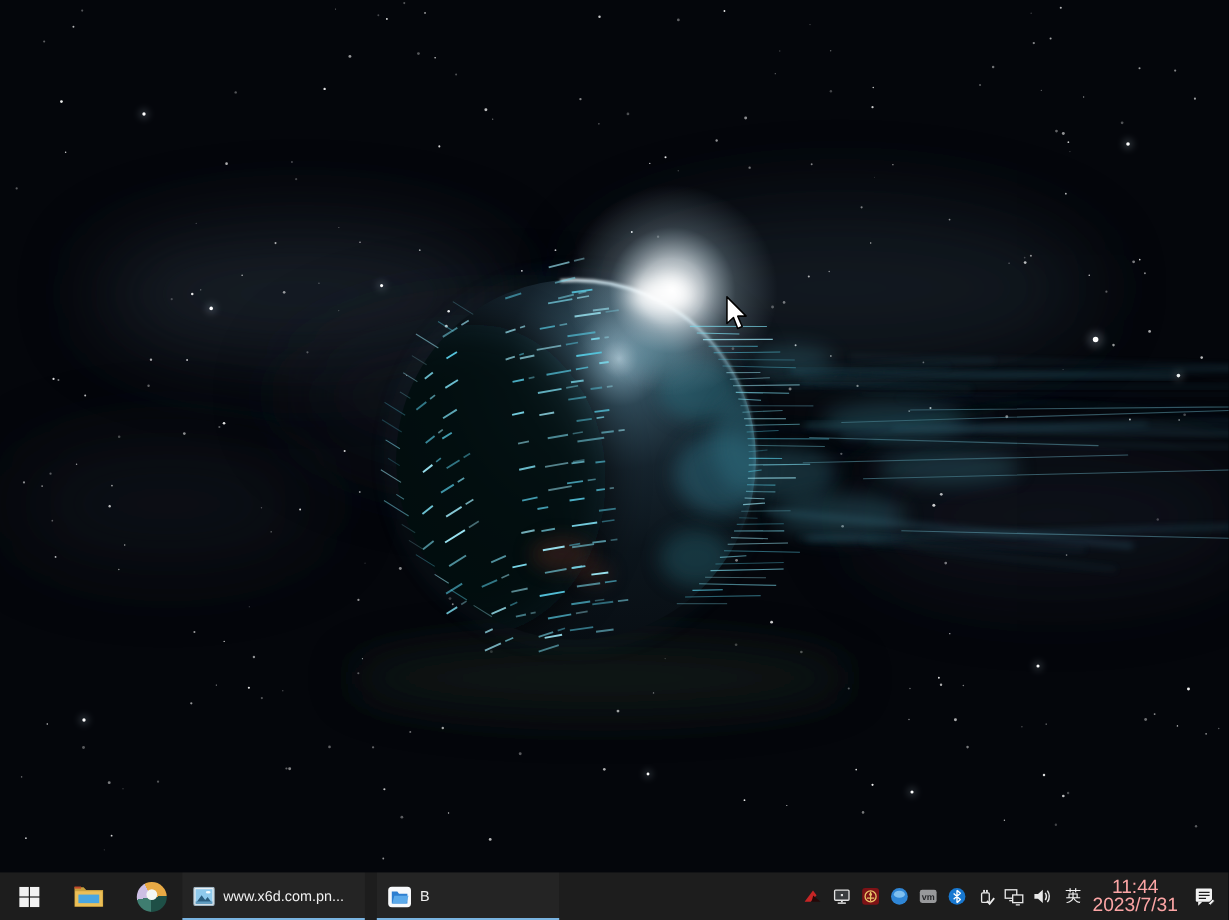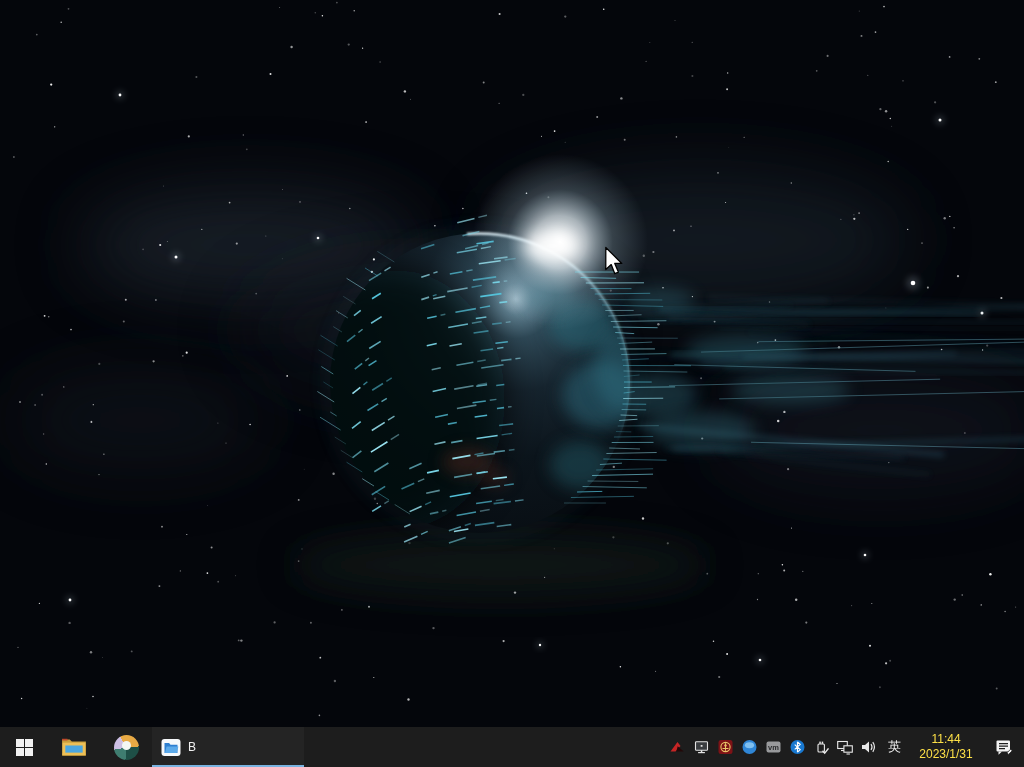--- a/index.html
+++ b/index.html
@@ -16,21 +16,21 @@
   .pinned{width:52px;}
   .task-item{position:relative;width:152px;margin-right:10px;border:none;
     background:rgba(255,255,255,.035);display:flex;align-items:center;gap:7px;
     padding:0 9px;color:#f0f0f0;font-size:12px;cursor:default;}
   .task-item .lbl{white-space:nowrap;overflow:hidden;text-overflow:clip;}
   .task-item .uline{position:absolute;left:0;right:0;bottom:0;height:2px;background:#79b3e0;}
   .tray{margin-left:auto;display:flex;align-items:center;height:100%;}
   .tray-ic{width:24px;height:56px;background:none;border:none;padding:0;display:flex;
     align-items:center;justify-content:center;cursor:default;}
   .lang{width:27px;color:#f0f0f0;font-size:13px;text-align:center;background:none;border:none;}
-  .clock{width:76px;color:#fde047;font-size:12px;line-height:15px;text-align:center;
+  .clock{width:76px;color:#fca5a5;font-size:16px;line-height:15px;text-align:center;
     background:none;border:none;padding:0;}
   .notif{width:40px;}
   .swirl{width:25px;height:25px;border-radius:50%;position:relative;
     background:conic-gradient(from -100deg,#cdbfe4 0deg 70deg,#e8aa45 70deg 185deg,
       #1e4f46 185deg 285deg,#3f7d70 285deg 360deg);}
   .swirl::after{content:"";position:absolute;left:8px;top:6px;width:9px;height:9px;
     border-radius:50%;background:#f4f7f4;}
 </style>
 </head>
 <body>
@@ -585,20 +585,31 @@
         <rect x="1.5" y="6" width="21" height="11.4" fill="#ecbf57"></rect>
         <rect x="4" y="8.6" width="16" height="6.6" fill="#4aa6e0"></rect>
         <rect x="1.5" y="15.8" width="21" height="1.8" fill="#ecbf57"></rect>
       </svg>
     </button>
 
     <button class="tb-btn pinned">
       <span class="swirl"></span>
     </button>
 
+    <button class="task-item">
+      <svg width="18" height="16" viewBox="0 0 18 16">
+        <rect x="0.5" y="0.5" width="17" height="15" rx="1.2" fill="#e8eef2" stroke="#9fb4c2"></rect>
+        <rect x="2" y="2" width="14" height="12" fill="#8ec9ec"></rect>
+        <polygon points="2,14 7,7 10,11 12,8.5 16,14" fill="#2d5f80"></polygon>
+        <rect x="2" y="12.2" width="14" height="1.8" fill="#5f9cc0"></rect>
+        <ellipse cx="12.5" cy="4.6" rx="2" ry="1" fill="#f5fafc"></ellipse>
+      </svg>
+      <span class="lbl">www.x6d.com.pn...</span>
+      <span class="uline"></span>
+    </button>
 
     <button class="task-item">
       <svg width="20" height="19" viewBox="0 0 20 19">
         <rect x="0.5" y="1" width="19" height="17" rx="3" fill="#f7f9fb"></rect>
         <path d="M3.5 5 h4.6 l1.4 1.8 h7 v8.2 h-13 z" fill="#2e7fd0"></path>
         <polygon points="3.9,15 5.6,8.4 17.4,8.4 15.7,15" fill="#5caaea"></polygon>
       </svg>
       <span class="lbl">B</span>
       <span class="uline"></span>
     </button>
@@ -675,21 +686,21 @@
           <polygon points="1.5,6 4.5,6 8.5,2.5 8.5,13.5 4.5,10 1.5,10" fill="#e8e8e8"></polygon>
           <path d="M10.5 5 Q12.5 8 10.5 11" stroke="#e8e8e8" stroke-width="1.2" fill="none"></path>
           <path d="M12.3 3.2 Q15.6 8 12.3 12.8" stroke="#e8e8e8" stroke-width="1.2" fill="none"></path>
         </svg>
       </button>
 
       <button class="lang">英</button>
 
       <button class="clock">
         <div>11:44</div>
-        <div>2023/1/31</div>
+        <div>2023/7/31</div>
       </button>
 
       <button class="tray-ic notif">
         <svg width="21" height="17" viewBox="0 0 21 17">
           <rect x="2.5" y="1.5" width="13.5" height="11" rx="1" fill="#f2f2f2"></rect>
           <polygon points="4.5,12.5 4.5,15.8 8,12.5" fill="#f2f2f2"></polygon>
           <path d="M5 4.6 H14 M5 7.1 H14 M5 9.6 H11" stroke="#1d1d1d" stroke-width="1.1"></path>
           <path d="M13 13.8 L16.6 10.2 L18.2 11.8 L14.6 15.4 Z" fill="#f2f2f2" stroke="#1d1d1d" stroke-width="0.8"></path>
         </svg>
       </button>

